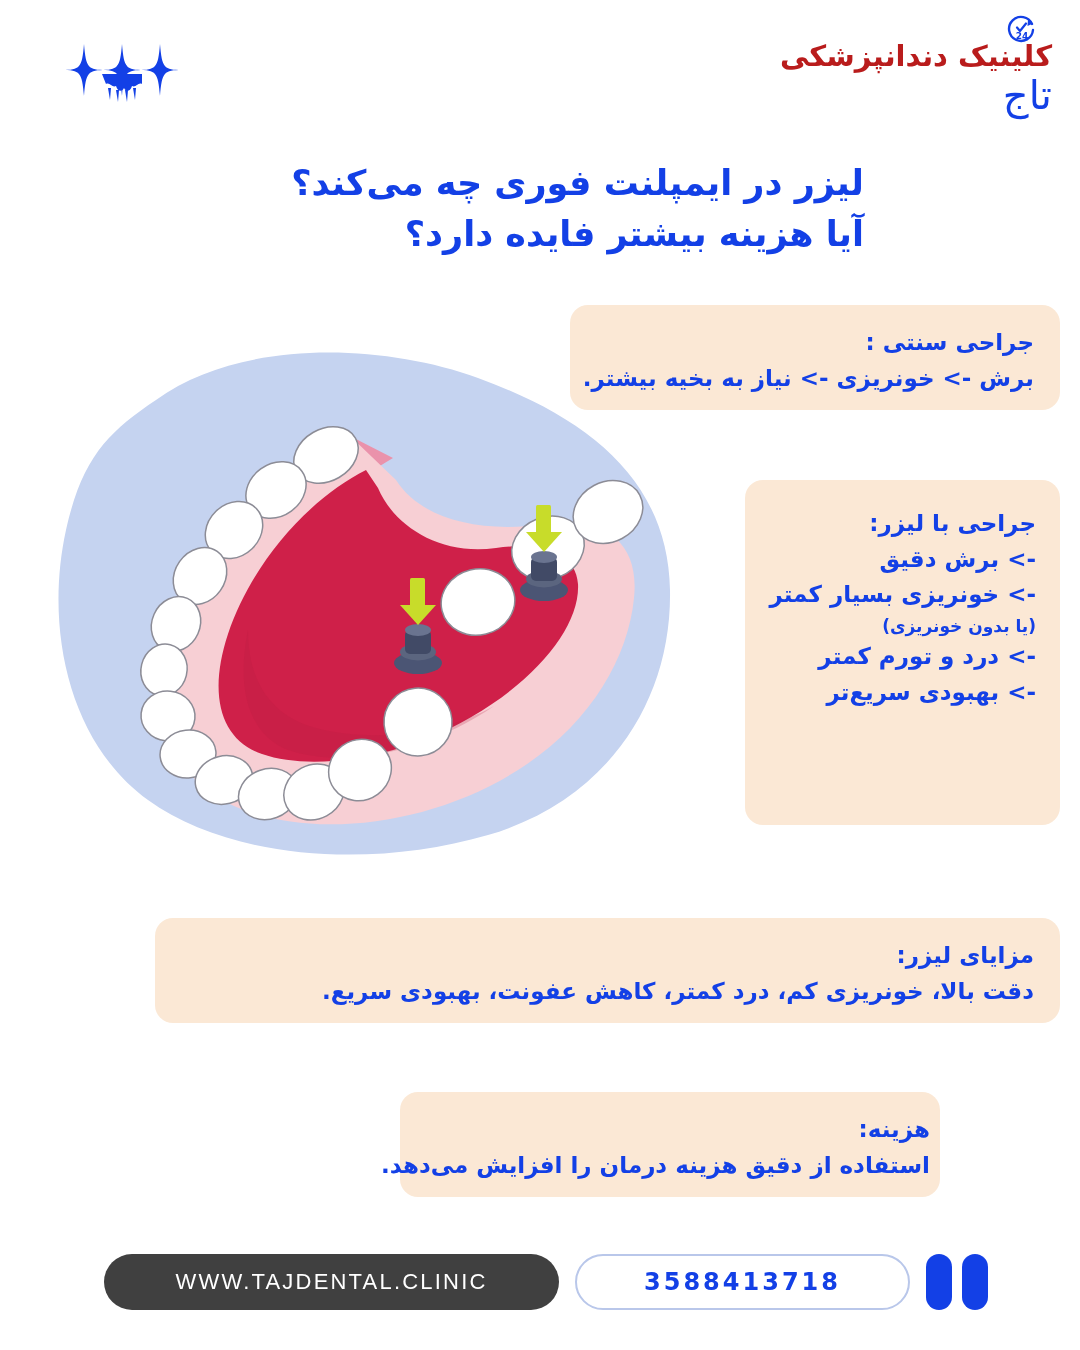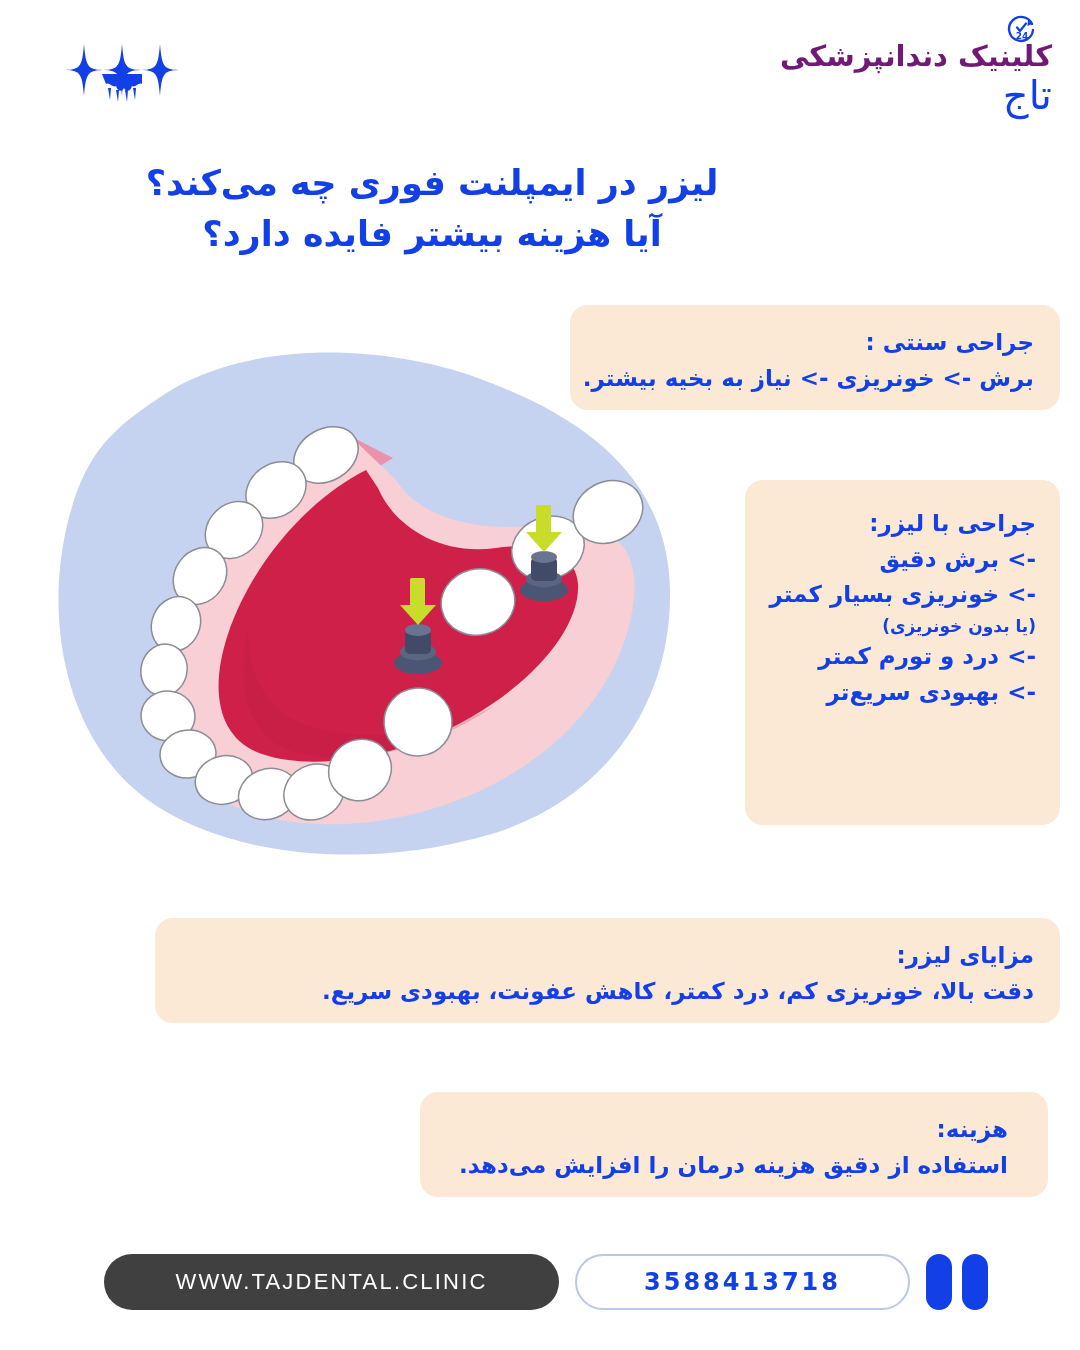--- a/index.html
+++ b/index.html
@@ -19,35 +19,35 @@
 
   
   .header { position:absolute; top:0; left:0; width:1080px; height:145px; }
 
   .logo-mark { position:absolute; left:32px; top:22px; width:180px; height:95px; }
 
   .brand { position:absolute; right:28px; top:16px; text-align:right; line-height:1; }
   .brand-badge { position:absolute; right:12px; top:-6px; width:36px; height:36px; }
   .brand-line1 {
     font-family:"DejaVu Sans", sans-serif;
-    font-size:29px; font-weight:bold; color:#701a75;
+    font-size:29px; font-weight:bold; color:#b91c1c;
     letter-spacing:-0.5px; direction:rtl; white-space:nowrap;
     margin-top:26px;
   }
   .brand-line2 {
     font-family:"DejaVu Sans", sans-serif;
     font-size:40px; font-weight:normal; color:#1340e6;
     direction:rtl; white-space:nowrap; margin-top:4px;
     letter-spacing:14px;
   }
 
   
   .title-block {
     position:absolute; top:158px; left:0; width:864px;
-    text-align:center; direction:rtl;
+    text-align:right; direction:rtl;
   }
   .title-line {
     font-family:"DejaVu Sans", sans-serif;
     font-size:35px; font-weight:bold; color:#1340e6;
     line-height:1.45; white-space:nowrap;
   }
 
   
   .illustration { position:absolute; left:48px; top:330px; width:640px; height:540px; }
 
@@ -67,21 +67,21 @@
   .card .ln {
     font-size:23px; font-weight:bold; line-height:1.55; white-space:nowrap;
   }
   .card .sm {
     font-size:17px; font-weight:bold; line-height:1.55; white-space:nowrap;
   }
 
   #card-traditional { left:570px; top:305px; width:490px; height:105px; padding:20px 26px 0 32px; }
   #card-laser       { left:745px; top:480px; width:315px; height:345px; padding:26px 24px 0 24px; }
   #card-benefits    { left:155px; top:918px; width:905px; height:105px; padding:20px 26px 0 26px; }
-  #card-cost        { left:420px; top:1092px; width:628px; height:105px; padding:20px 40px 0 26px; }
+  #card-cost        { left:400px; top:1092px; width:540px; height:105px; padding:20px 10px 0 26px; }
 
   
   .footer { position:absolute; left:0; bottom:0; width:1080px; height:110px; }
 
   .site-btn {
     position:absolute; left:104px; top:14px;
     width:455px; height:56px;
     background:#404040; border-radius:28px;
     display:flex; align-items:center; justify-content:center;
     color:#ffffff; font-family:"Liberation Sans", sans-serif;

